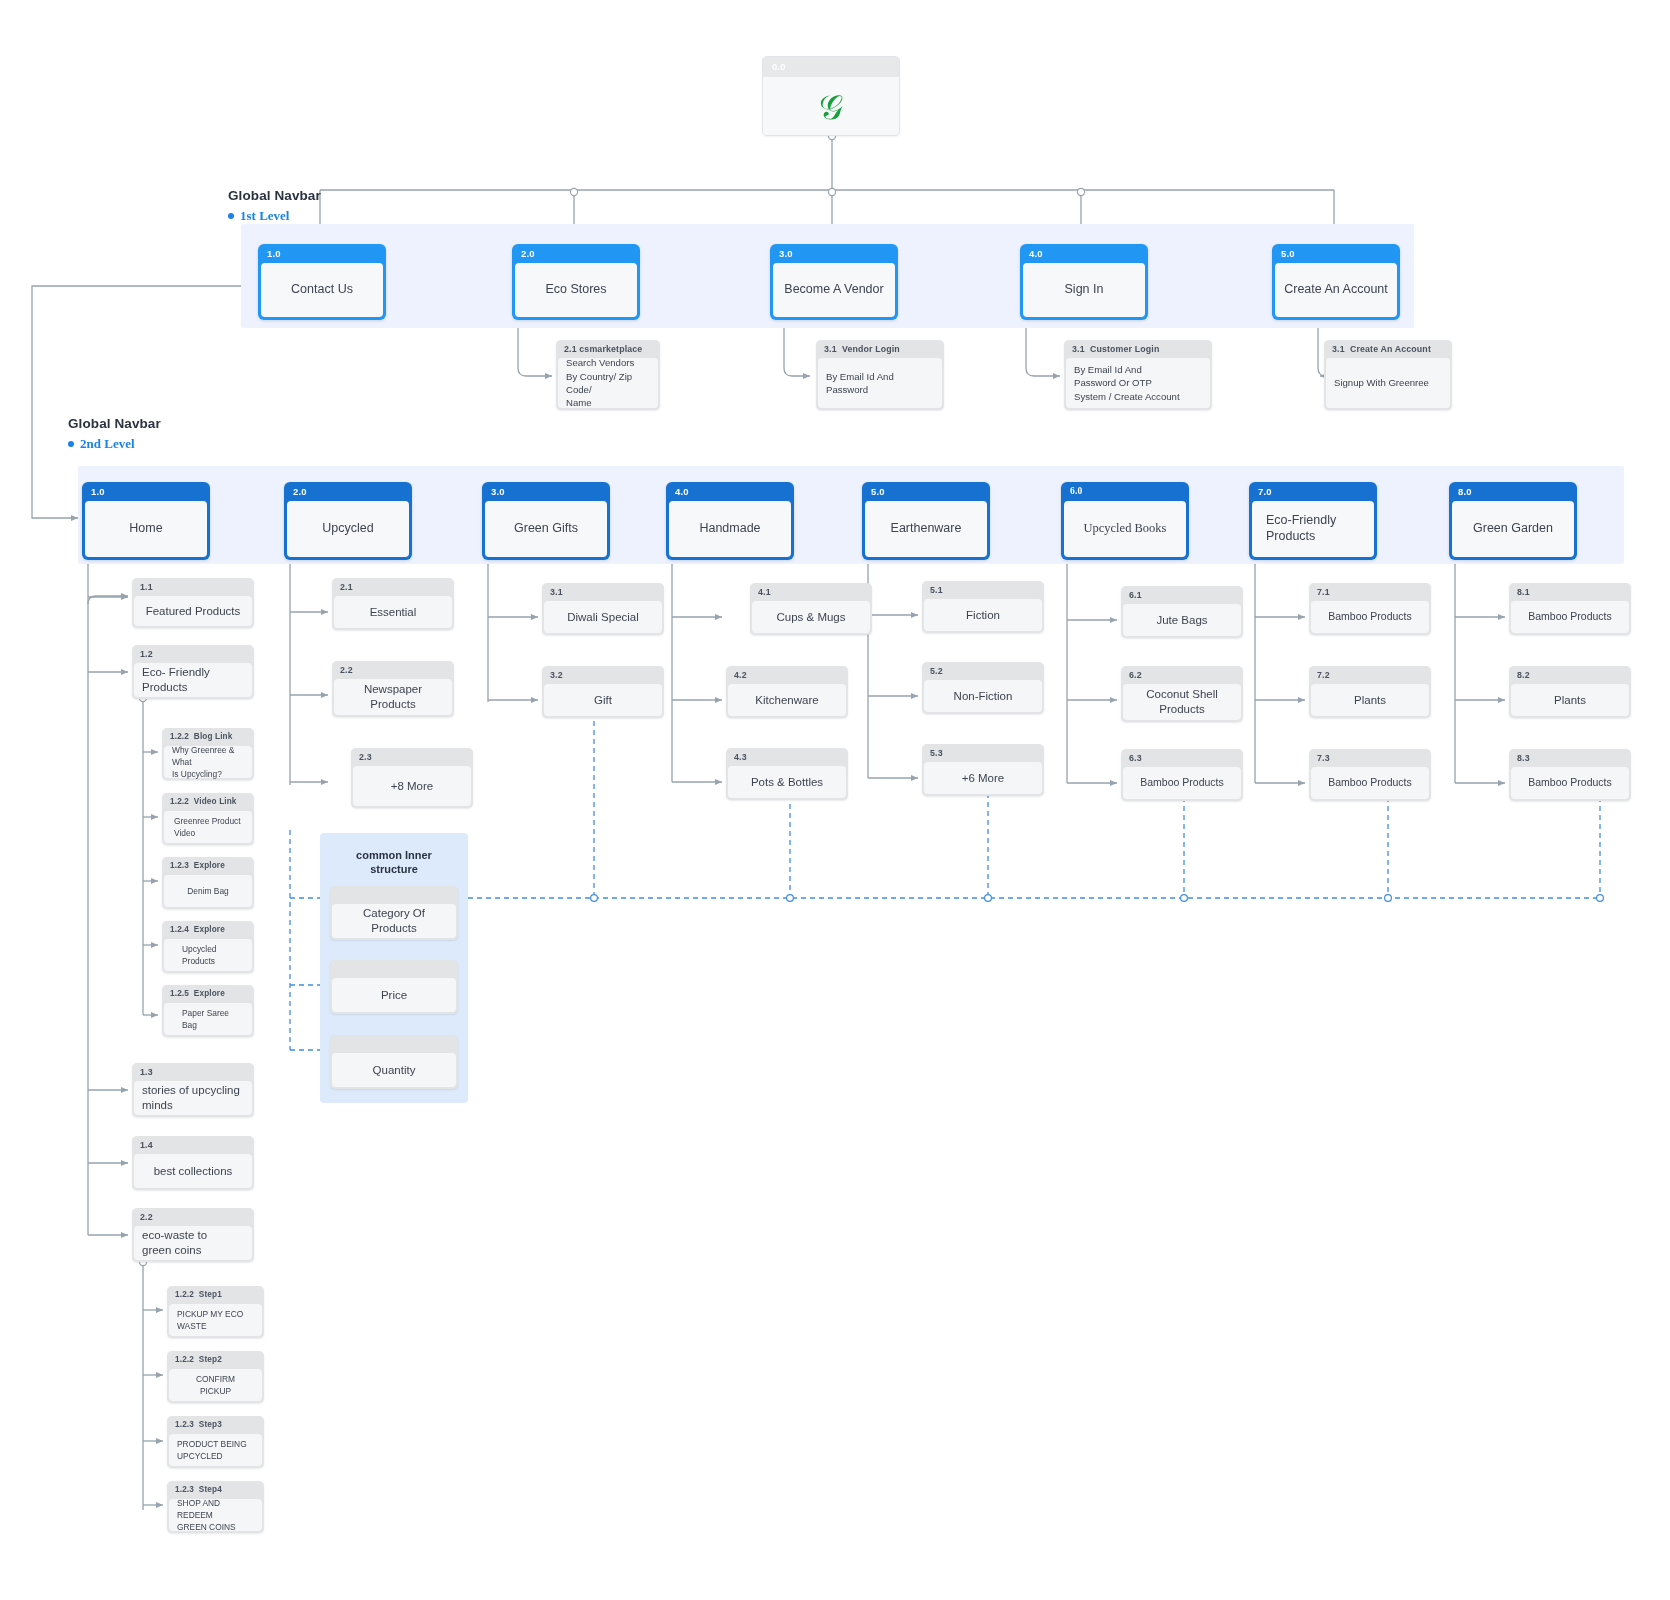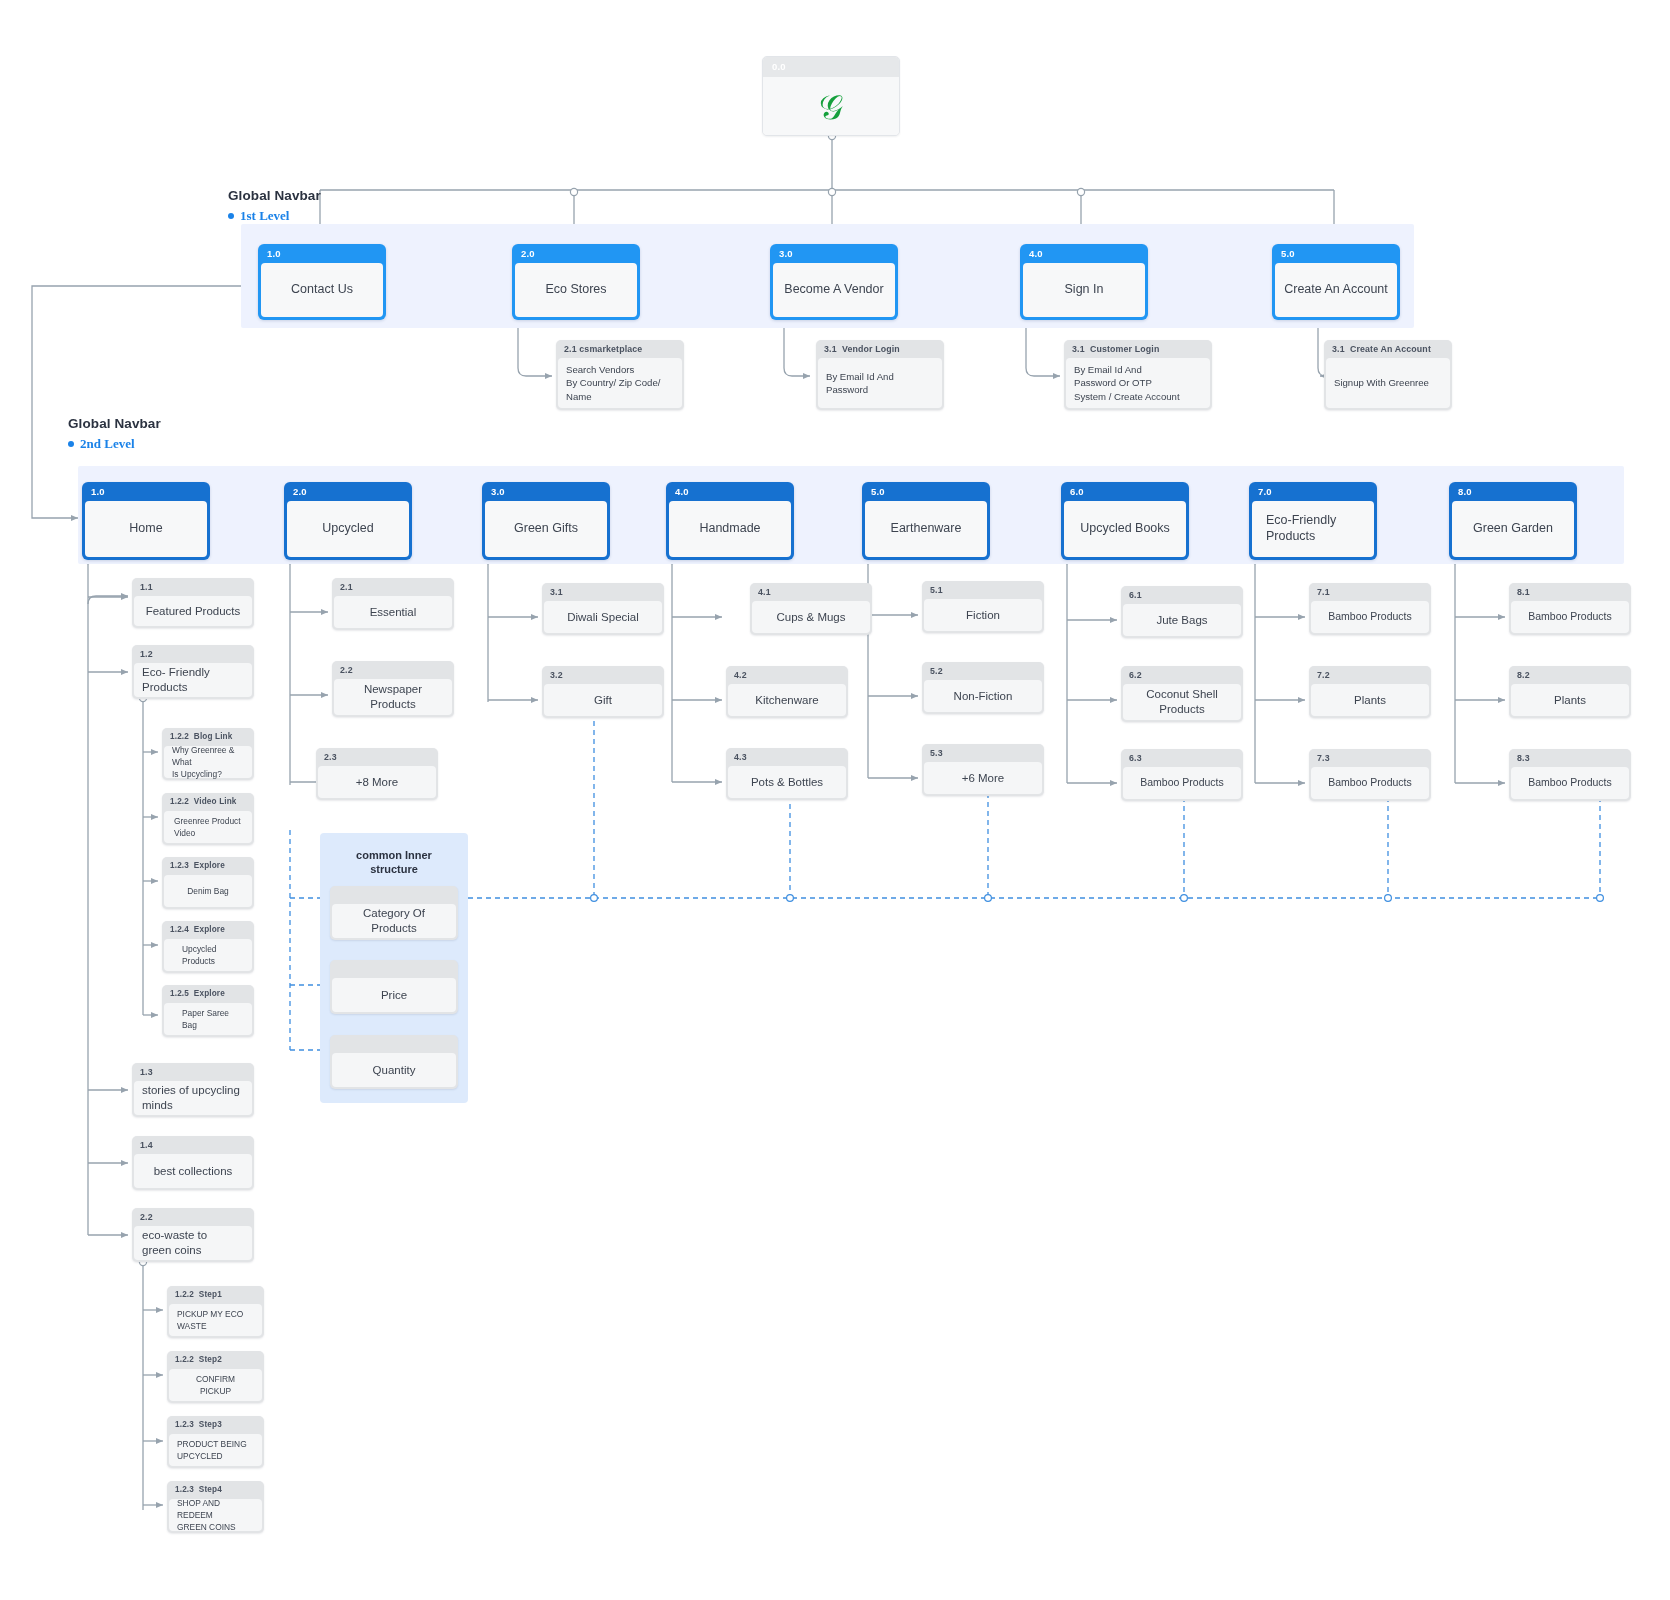--- a/index.html
+++ b/index.html
@@ -299,21 +299,21 @@
   </div>
   <div class="pnode" style="left:1020px; top:244px; width:128px; height:76px;">
     <div class="hdr">4.0</div>
     <div class="body">Sign In</div>
   </div>
   <div class="pnode" style="left:1272px; top:244px; width:128px; height:76px;">
     <div class="hdr">5.0</div>
     <div class="body">Create An Account</div>
   </div>
 
-  <div class="gnode left small" style="left:556px; top:340px; width:128px; height:70px;">
+  <div class="gnode left small" style="left:556px; top:340px; width:104px; height:70px;">
     <div class="hdr"><span>2.1</span> <span>csmarketplace</span></div>
     <div class="body pre" style="white-space:pre-line;">Search Vendors
 By Country/ Zip Code/
 Name</div>
   </div>
   <div class="gnode left small" style="left:816px; top:340px; width:128px; height:70px;">
     <div class="hdr"><span>3.1</span>&nbsp; <span>Vendor Login</span></div>
     <div class="body" style="white-space:pre-line;">By Email Id And
 Password</div>
   </div>
@@ -341,21 +341,21 @@
     <div class="body" style="white-space:pre-line;">Green Gifts</div>
   </div>
   <div class="pnode lvl2" style="left:666px; top:482px; width:128px; height:78px;">
     <div class="hdr">4.0</div>
     <div class="body" style="white-space:pre-line;">Handmade</div>
   </div>
   <div class="pnode lvl2" style="left:862px; top:482px; width:128px; height:78px;">
     <div class="hdr">5.0</div>
     <div class="body" style="white-space:pre-line;">Earthenware</div>
   </div>
-  <div class="pnode lvl2" style="left:1061px; top:482px; width:128px; height:78px;">
+  <div class="pnode lvl2" style="left:1061px; top:482px; width:128px; height:78px;font-family:Liberation Serif, serif;">
     <div class="hdr">6.0</div>
     <div class="body" style="white-space:pre-line;">Upcycled Books</div>
   </div>
   <div class="pnode lvl2" style="left:1249px; top:482px; width:128px; height:78px;">
     <div class="hdr">7.0</div>
     <div class="body" style="white-space:pre-line; justify-content:flex-start; text-align:left; padding-left:14px;">Eco-Friendly
 Products</div>
   </div>
   <div class="pnode lvl2" style="left:1449px; top:482px; width:128px; height:78px;">
     <div class="hdr">8.0</div>
@@ -434,21 +434,21 @@
 
   <div class="gnode" style="left:332px; top:578px; width:122px; height:52px;">
     <div class="hdr">2.1</div>
     <div class="body" style="white-space:pre-line;">Essential</div>
   </div>
   <div class="gnode" style="left:332px; top:661px; width:122px; height:56px;">
     <div class="hdr">2.2</div>
     <div class="body" style="white-space:pre-line;">Newspaper
 Products</div>
   </div>
-  <div class="gnode" style="left:316px; top:748px; width:122px; height:52px;">
+  <div class="gnode" style="left:351px; top:748px; width:122px; height:60px;">
     <div class="hdr">2.3</div>
     <div class="body" style="white-space:pre-line;">+8 More</div>
   </div>
 
   <div class="gnode" style="left:542px; top:583px; width:122px; height:52px;">
     <div class="hdr">3.1</div>
     <div class="body" style="white-space:pre-line;">Diwali Special</div>
   </div>
   <div class="gnode" style="left:542px; top:666px; width:122px; height:52px;">
     <div class="hdr">3.2</div>

